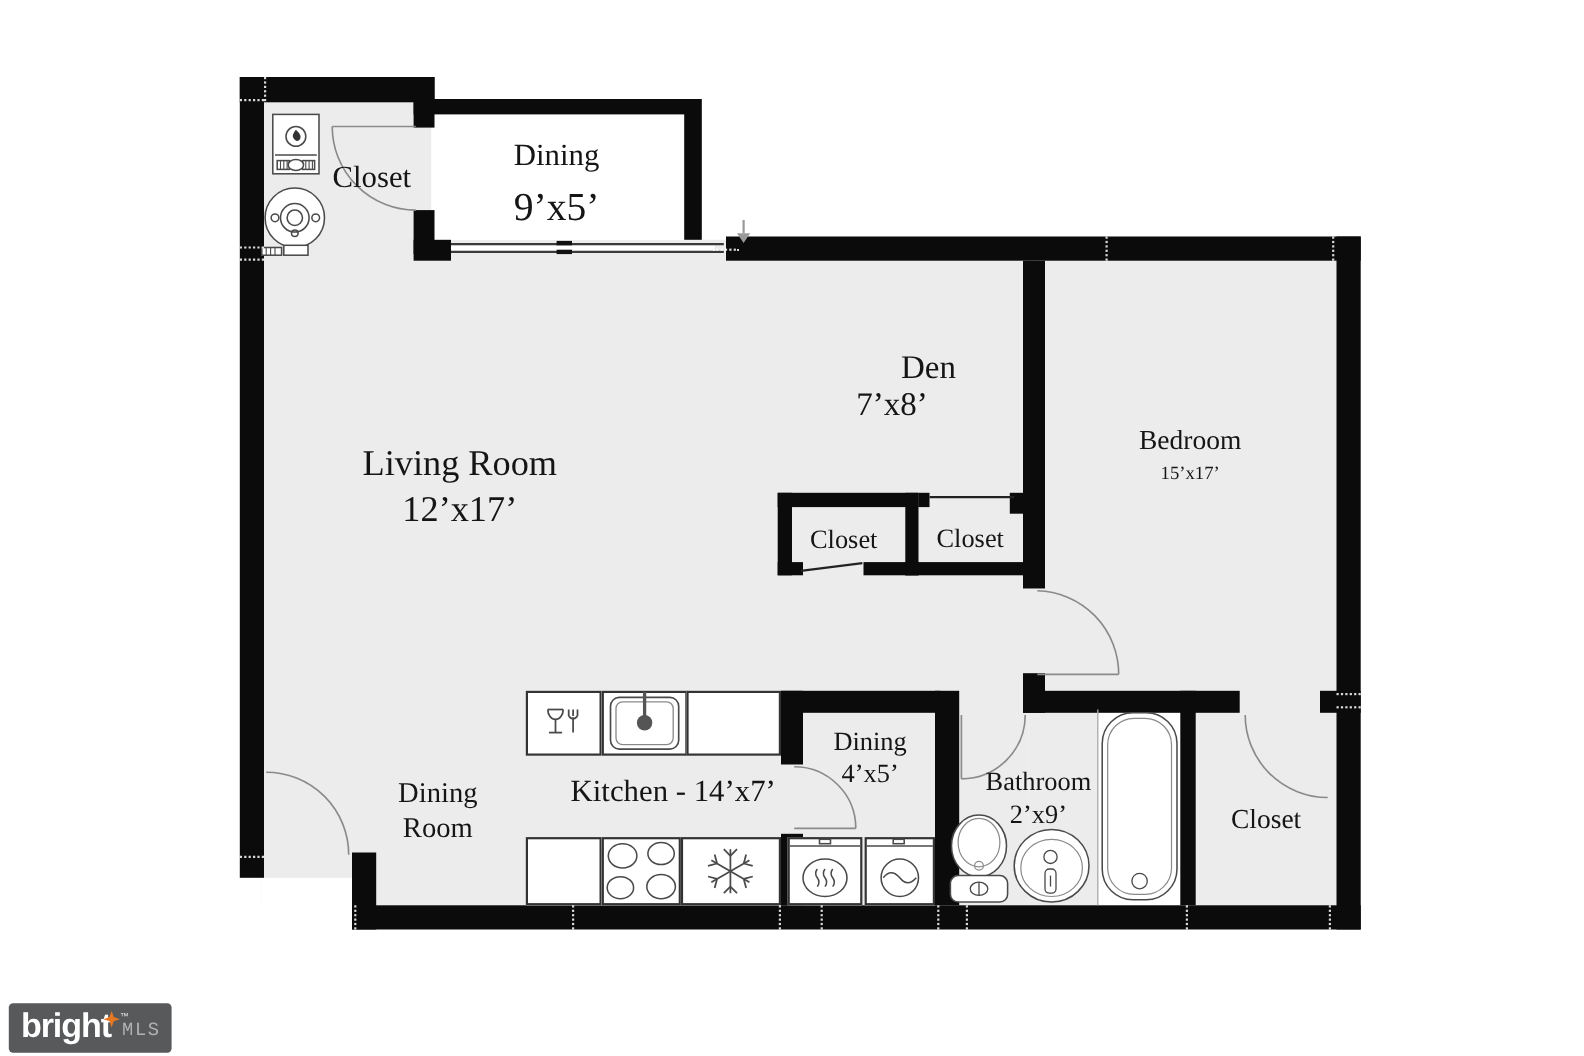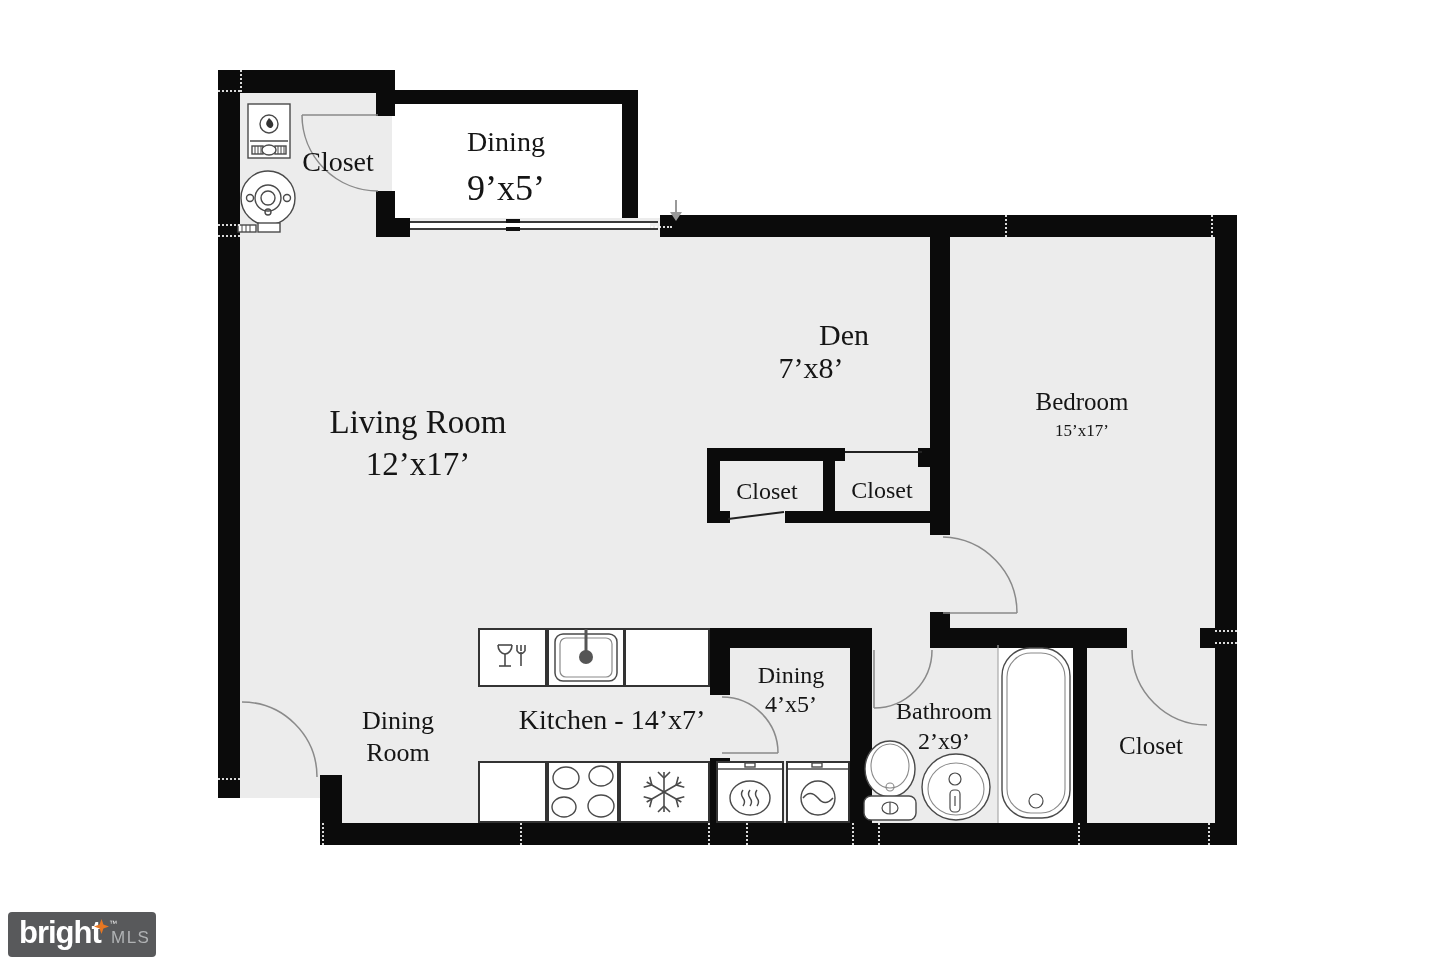--- a/index.html
+++ b/index.html
@@ -14,21 +14,21 @@
   .label{position:absolute;transform:translate(-50%,-50%);color:#151515;white-space:nowrap;text-align:center;line-height:1;}
   svg.overlay{position:absolute;left:0;top:0;pointer-events:none;}
   
   .jmh{position:absolute;height:0;border-top:2px dotted rgba(255,255,255,.85);}
   .jmv{position:absolute;width:0;border-left:2px dotted rgba(255,255,255,.85);}
   
   .logo{position:absolute;left:8px;top:912px;width:148px;height:45px;background:#58595b;border-radius:4px;}
   .logo-brand{position:absolute;left:11px;top:3px;font-family:Liberation Sans, sans-serif;font-weight:bold;font-size:31px;color:#ffffff;letter-spacing:-1px;}
   .logo-star{position:absolute;left:86px;top:7px;}
   .logo-tm{position:absolute;left:101px;top:7px;font-family:"Liberation Sans",sans-serif;font-size:8px;color:#e8e8e8;}
-  .logo-mls{position:absolute;left:103px;top:16px;font-family:Liberation Sans, sans-serif;font-size:17px;color:#b0b2b4;letter-spacing:1.5px;}
+  .logo-mls{position:absolute;left:103px;top:16px;font-family:Liberation Mono, monospace;font-size:17px;color:#b0b2b4;letter-spacing:1.5px;}
 </style>
 </head>
 <body>
 
 <div style="position:absolute;inset:0;">
 
   <div class="floor" style="left:238px;top:90px;width:140px;height:142px;"></div>
   <div class="floor" style="left:376px;top:112px;width:21px;height:80px;"></div>
   <div class="floor" style="left:238px;top:218px;width:697px;height:607px;"></div>
   <div class="floor" style="left:948px;top:235px;width:269px;height:395px;"></div>

